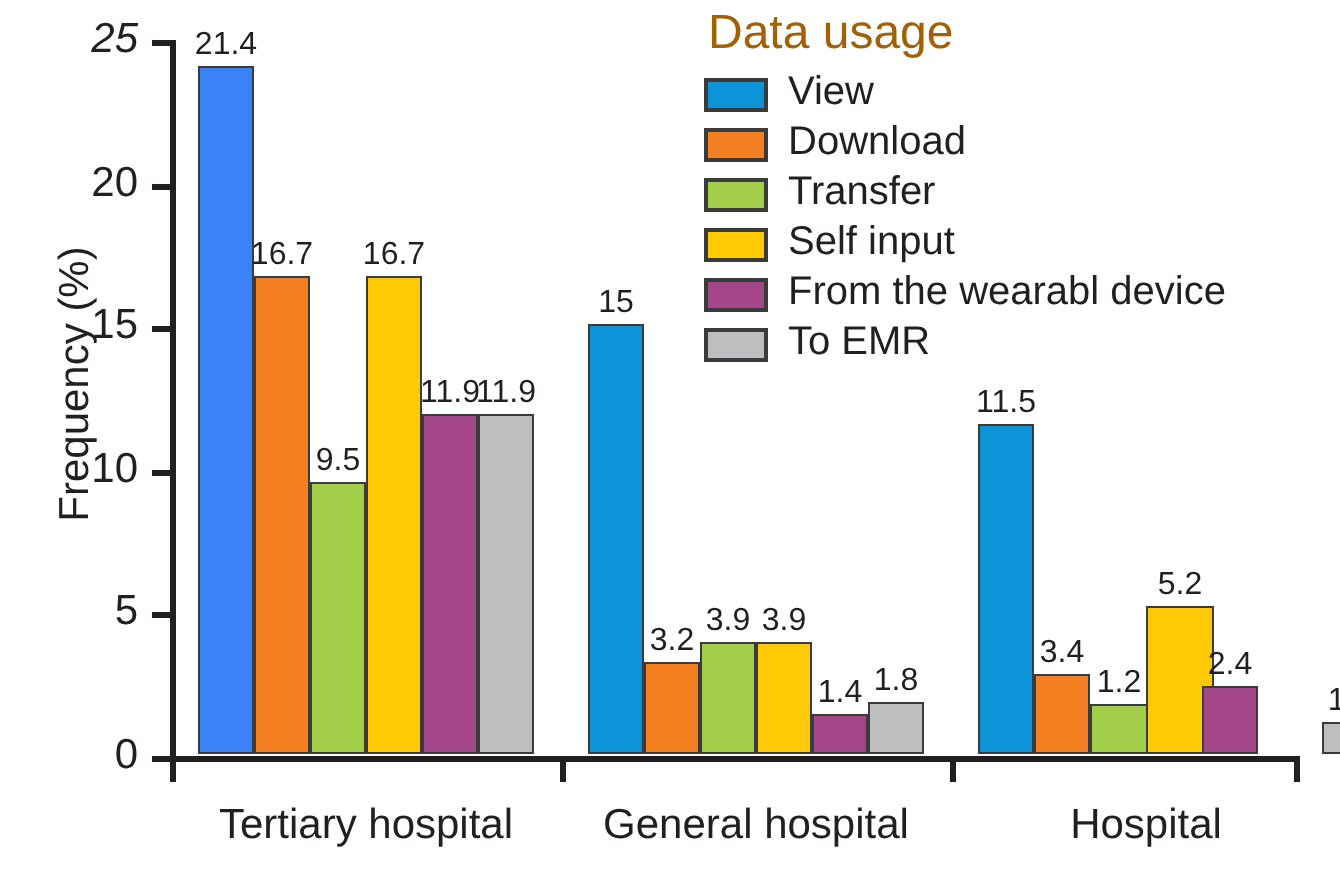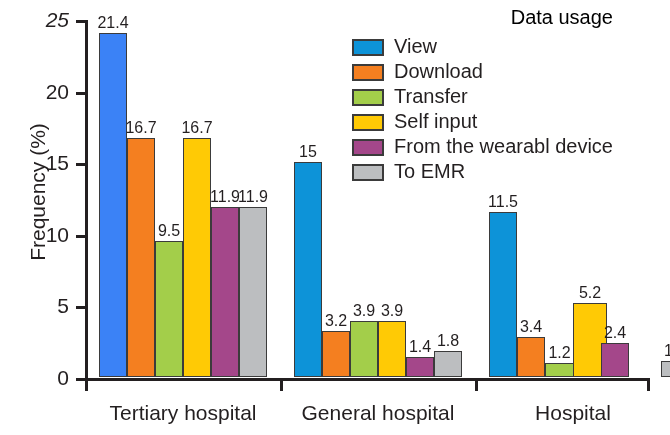--- a/index.html
+++ b/index.html
@@ -130,27 +130,26 @@
     transform: translateX(-50%);
   }
 
   
   .legend {
     position: absolute;
     left: 352px;
     top: 6px;
   }
   .legend-title {
-    font-size: 20px;
+    font-size: 24px;
     line-height: 22px;
-    color: #000000;
+    color: #a16207;
     margin-left: 2px;
     margin-bottom: 3px;
     white-space: nowrap;
-    text-align: right;
   }
   .legend-item {
     display: flex;
     align-items: flex-end;
     height: 25px;
   }
   .legend-swatch {
     width: 32px;
     height: 17px;
     border: 2px solid #3b3b3b;
@@ -237,21 +236,21 @@
         </div>
         <div class="bar" style="left: 349px; width: 28px; height: 25.776px; background: rgb(188, 190, 192);">
           <span class="bar-value">1.8</span>
         </div>
         <div class="bar" style="left: 404px; width: 28px; height: 164.68px; background: rgb(13, 147, 216);">
           <span class="bar-value">11.5</span>
         </div>
         <div class="bar" style="left: 432px; width: 28px; height: 40.096px; background: rgb(244, 127, 32);">
           <span class="bar-value">3.4</span>
         </div>
-        <div class="bar" style="left: 460px; width: 28px; height: 14px; background: rgb(163, 206, 74); padding-left: 27px;">
+        <div class="bar" style="left: 460px; width: 28px; height: 25px; background: rgb(163, 206, 74); padding-left: 27px;">
           <span class="bar-value">1.2</span>
         </div>
         <div class="bar" style="left: 488px; width: 34px; height: 74.464px; background: rgb(255, 202, 5);">
           <span class="bar-value">5.2</span>
         </div>
         <div class="bar" style="left: 516px; width: 28px; height: 34.368px; background: rgb(164, 71, 138);">
           <span class="bar-value">2.4</span>
         </div>
         <div class="bar" style="left: 544px; width: 28px; height: 16px; background: rgb(188, 190, 192); margin-left: 32px;">
           <span class="bar-value">1.6</span>

